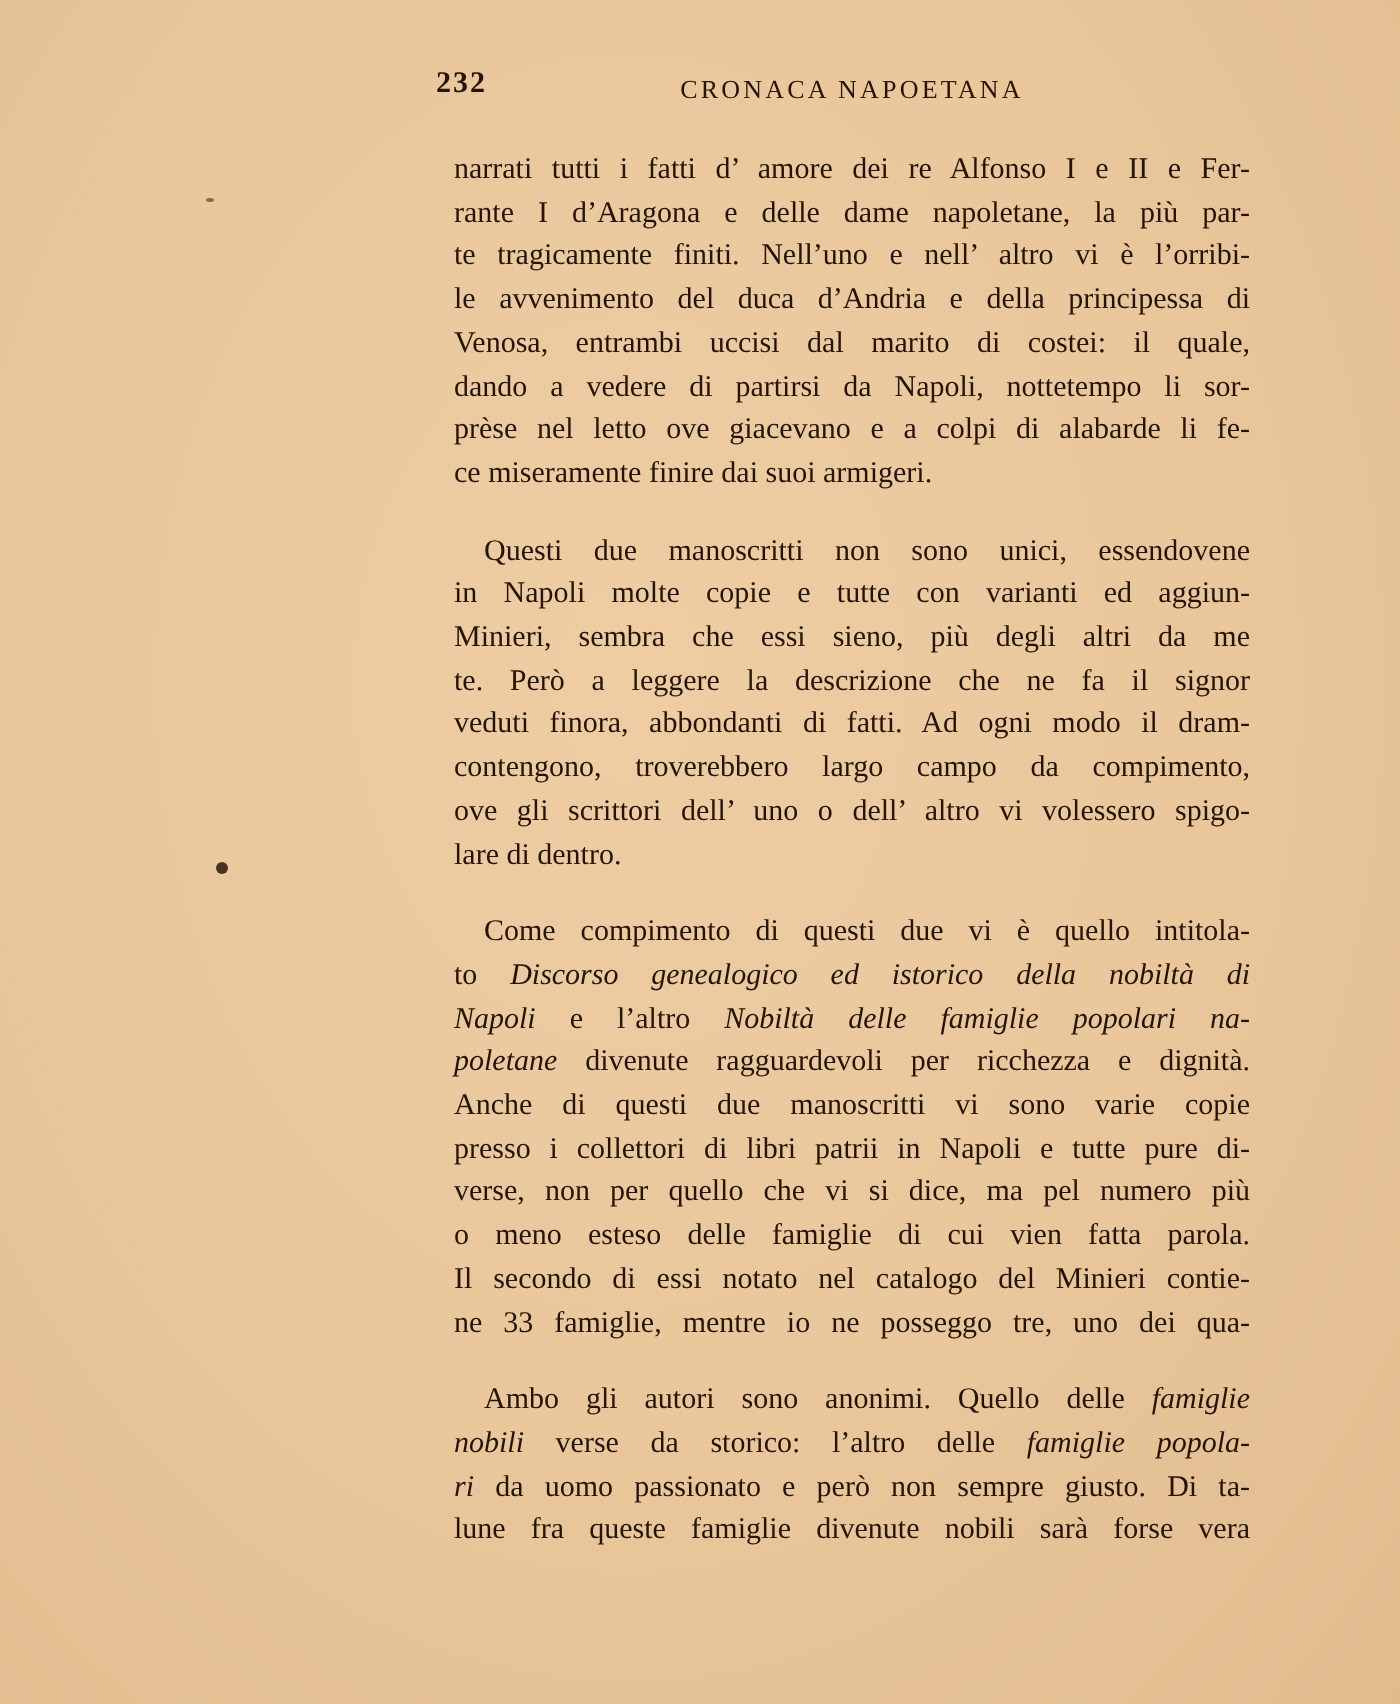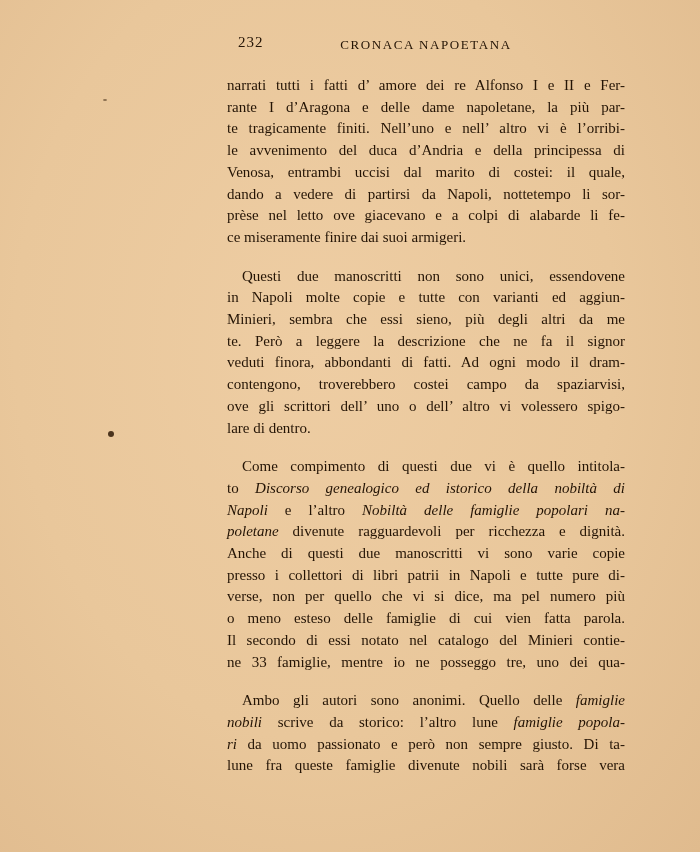--- a/index.html
+++ b/index.html
@@ -28,23 +28,22 @@
   .header {
     position: relative;
     height: 24px;
     margin-bottom: 12px;
   }
   .pagenum {
     position: absolute;
     left: 8px;
     top: 0;
     font-size: 15px;
-    font-weight: normal;
+    font-weight: bold;
     letter-spacing: 1px;
-    margin-left: 20px;
   }
   .runhead {
     position: absolute;
     left: 0;
     right: 0;
     top: 3px;
     text-align: center;
     font-size: 13px;
     font-weight: normal;
     letter-spacing: 1.6px;
@@ -112,37 +111,37 @@
           <div class="line"><span>dando a vedere di partirsi da Napoli, nottetempo li sor-</span></div>
           <div class="line"><span>prèse nel letto ove giacevano e a colpi di alabarde li fe-</span></div>
           <div class="line last"><span>ce miseramente finire dai suoi armigeri.</span></div>
         </div>
         <div class="paragraph">
           <div class="line indent"><span>Questi due manoscritti non sono unici, essendovene</span></div>
           <div class="line"><span>in Napoli molte copie e tutte con varianti ed aggiun-</span></div>
           <div class="line"><span>Minieri, sembra che essi sieno, più degli altri da me</span></div>
           <div class="line"><span>te. Però a leggere la descrizione che ne fa il signor</span></div>
           <div class="line"><span>veduti finora, abbondanti di fatti. Ad ogni modo il dram-</span></div>
-          <div class="line"><span>contengono, troverebbero costei campo da spaziarvisi,</span></div>
+          <div class="line"><span>contengono, troverebbero largo campo da compimento,</span></div>
           <div class="line"><span>ove gli scrittori dell’ uno o dell’ altro vi volessero spigo-</span></div>
           <div class="line last"><span>lare di dentro.</span></div>
         </div>
         <div class="paragraph">
           <div class="line indent"><span>Come compimento di questi due vi è quello intitola-</span></div>
           <div class="line"><span>to </span><span class="italic">Discorso genealogico ed istorico della nobiltà di</span></div>
           <div class="line"><span class="italic">Napoli</span><span> e l’altro </span><span class="italic">Nobiltà delle famiglie popolari na-</span></div>
           <div class="line"><span class="italic">poletane</span><span> divenute ragguardevoli per ricchezza e dignità.</span></div>
           <div class="line"><span>Anche di questi due manoscritti vi sono varie copie</span></div>
           <div class="line"><span>presso i collettori di libri patrii in Napoli e tutte pure di-</span></div>
           <div class="line"><span>verse, non per quello che vi si dice, ma pel numero più</span></div>
           <div class="line"><span>o meno esteso delle famiglie di cui vien fatta parola.</span></div>
           <div class="line"><span>Il secondo di essi notato nel catalogo del Minieri contie-</span></div>
           <div class="line"><span>ne 33 famiglie, mentre io ne posseggo tre, uno dei qua-</span></div>
         </div>
         <div class="paragraph">
           <div class="line indent"><span>Ambo gli autori sono anonimi. Quello delle </span><span class="italic">famiglie</span></div>
-          <div class="line"><span class="italic">nobili</span><span> scrive da storico: l’altro lune </span><span class="italic">famiglie popola-</span></div>
+          <div class="line"><span class="italic">nobili</span><span> verse da storico: l’altro delle </span><span class="italic">famiglie popola-</span></div>
           <div class="line"><span class="italic">ri</span><span> da uomo passionato e però non sempre giusto. Di ta-</span></div>
           <div class="line"><span>lune fra queste famiglie divenute nobili sarà forse vera</span></div>
         </div>
       </div>
   </div>
 </div>
 
 </body></html>

